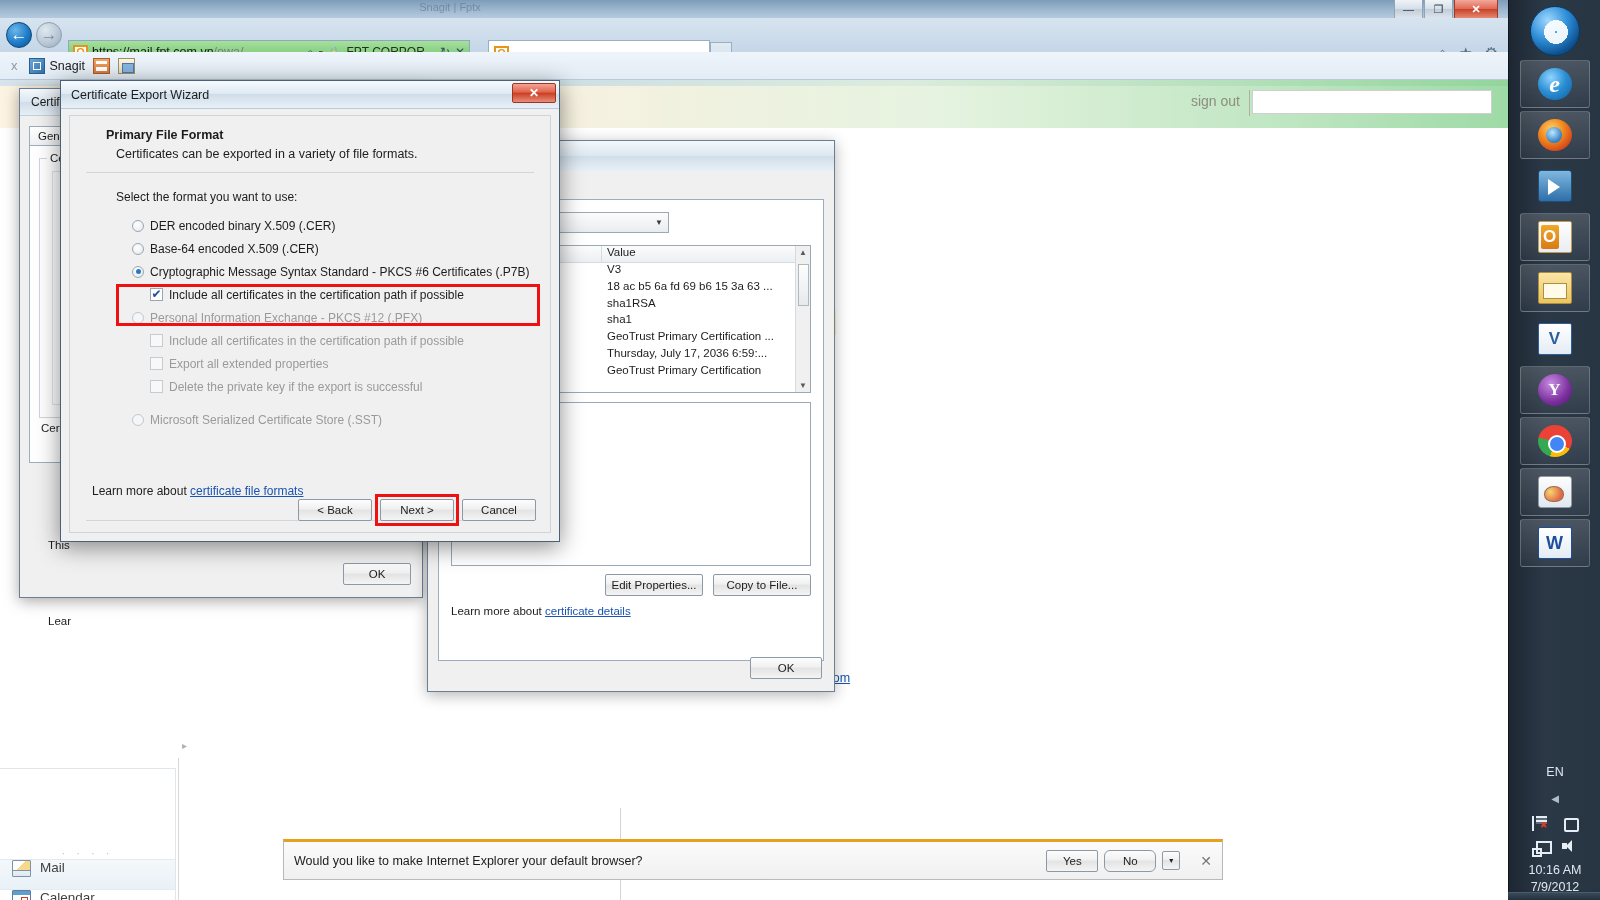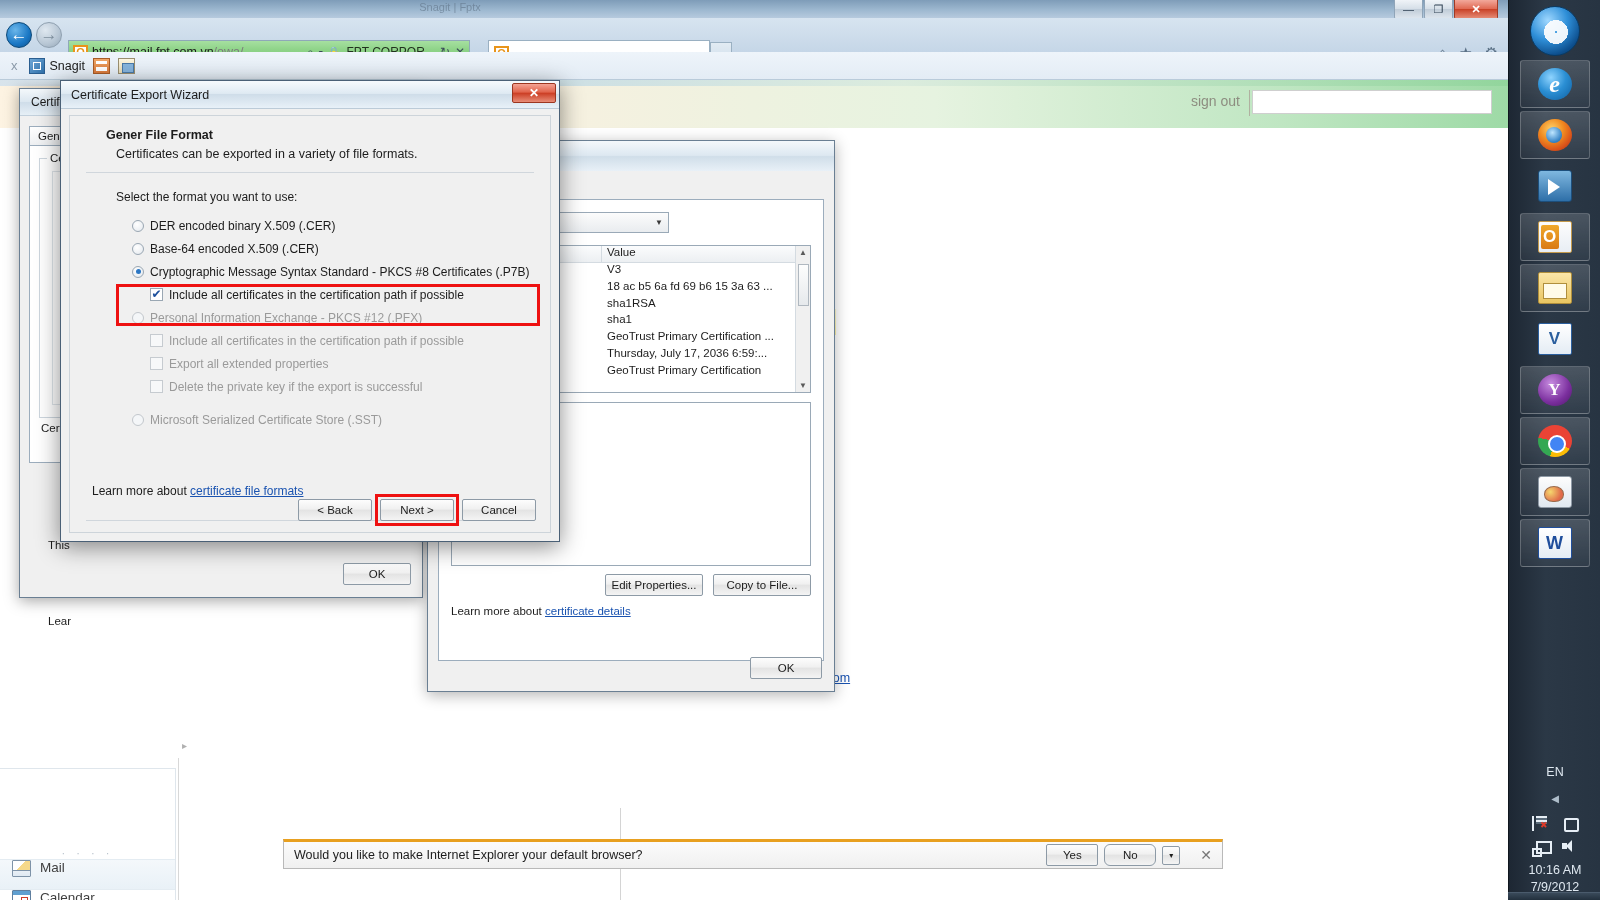--- a/index.html
+++ b/index.html
@@ -321,21 +321,21 @@
   .hl-box {
     position: absolute; border: 3px solid #ee1111;
   }
   .hl-next { position: absolute; border: 3px solid #ee1111; }
 
   .wiz .learn { position: absolute; left: 22px; top: 368px; font-size: 12px; color: #1c1c1c; }
   .wiz .btnrow { position: absolute; right: 14px; bottom: 11px; display: flex; gap: 8px; align-items: center; }
 
   
   .notif {
-    position: absolute; left: 283px; top: 839px; width: 940px; height: 30px;
+    position: absolute; left: 283px; top: 839px; width: 940px; height: 41px;
     background: linear-gradient(180deg,#fbfbfb,#f0f0f0);
     border: 1px solid #b9b9b9; border-top: 3px solid #e8a020;
     display: flex; align-items: center; padding: 0 10px;
   }
   .notif .msg { flex: 1; font-size: 12.5px; color: #1c1c1c; }
   .notif .btns { display: flex; align-items: center; gap: 6px; }
   .notif .drop { width: 18px; }
   .notif .xc { margin-left: 14px; color: #777; font-size: 14px; }
 
   
@@ -634,38 +634,38 @@
     </div>
   </div>
 
   <div class="wiz">
     <div class="tb">
       <span>Certificate Export Wizard</span>
       <div class="closebtn">✕</div>
     </div>
 
     <div class="body">
-      <div class="hdr-title">Gener File Format</div>
+      <div class="hdr-title">Primary File Format</div>
       <div class="hdr-sub">Certificates can be exported in a variety of file formats.</div>
       <div class="hr" style="top:56px;"></div>
 
       <div class="prompt">Select the format you want to use:</div>
 
       <div class="optlist">
         <div class="optrow">
           <span class="radio"></span>
           <span>DER encoded binary X.509 (.CER)</span>
         </div>
         <div class="optrow">
           <span class="radio"></span>
           <span>Base-64 encoded X.509 (.CER)</span>
         </div>
         <div class="optrow">
           <span class="radio on"></span>
-          <span>Cryptographic Message Syntax Standard - PKCS #8 Certificates (.P7B)</span>
+          <span>Cryptographic Message Syntax Standard - PKCS #6 Certificates (.P7B)</span>
         </div>
         <div class="optrow sub">
           <span class="cbx on"></span>
           <span>Include all certificates in the certification path if possible</span>
         </div>
         <div class="optrow disabled">
           <span class="radio dis"></span>
           <span>Personal Information Exchange - PKCS #12 (.PFX)</span>
         </div>
         <div class="optrow sub disabled">

